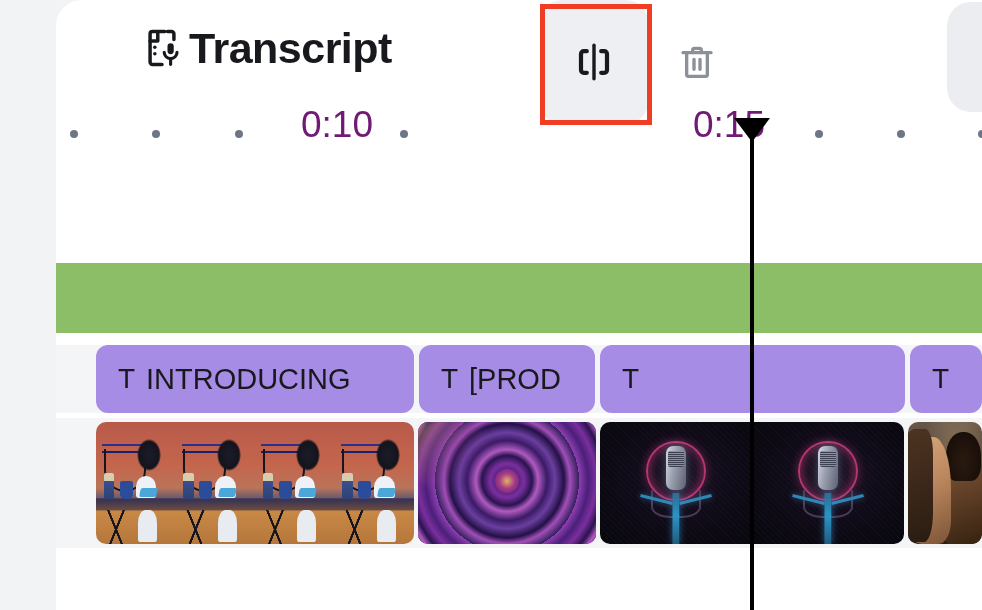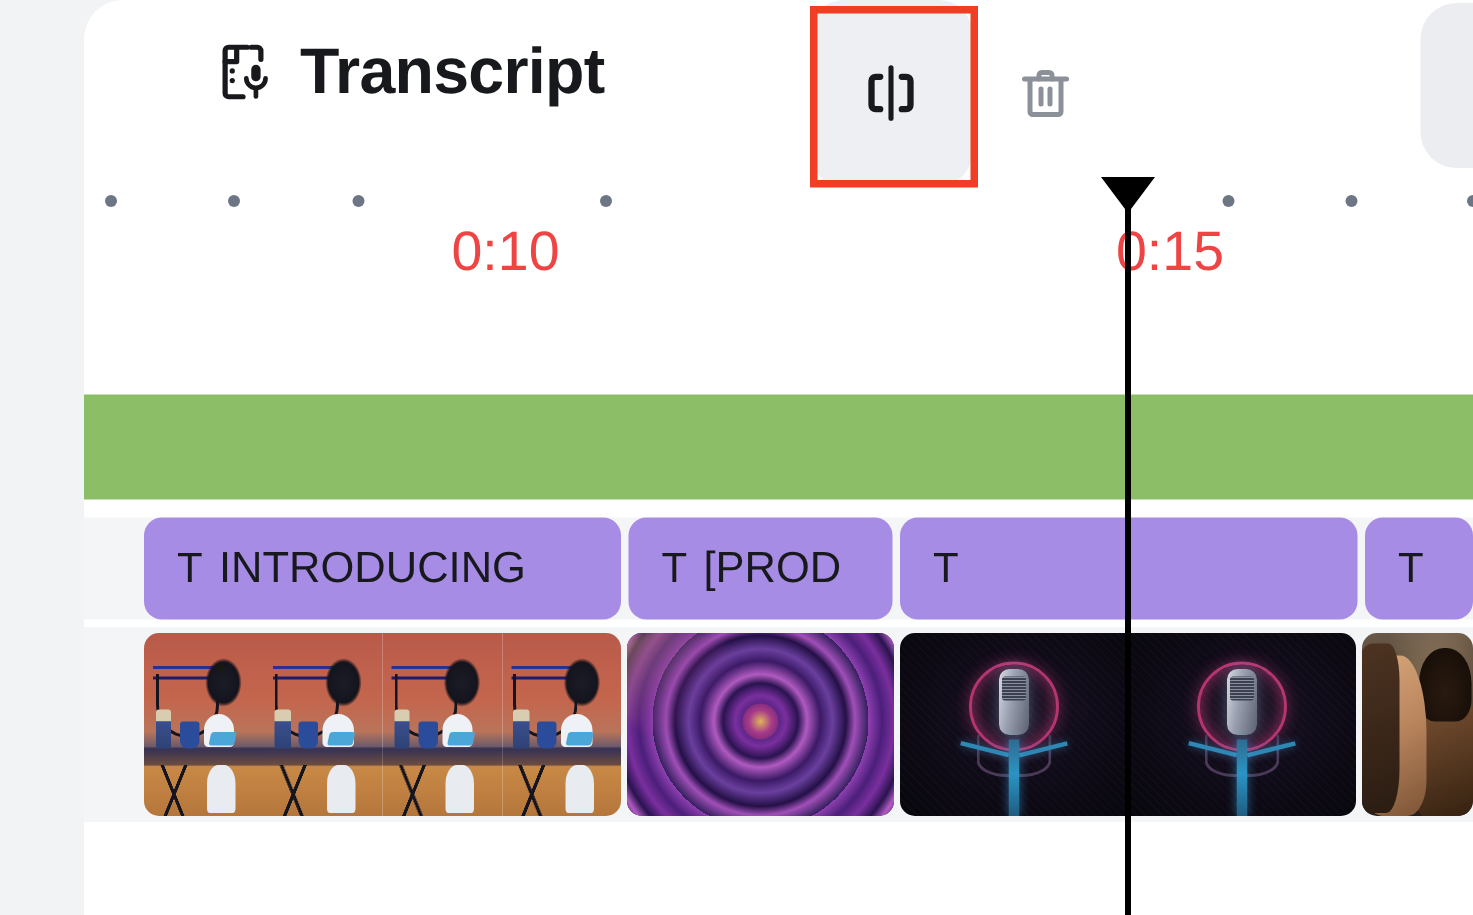--- a/index.html
+++ b/index.html
@@ -42,21 +42,21 @@
     width: 926px;
     height: 126px;
   }
 
   .title-group {
     position: absolute;
     left: 84px;
     top: 26px;
     display: flex;
     align-items: center;
-    gap: 16px;
+    gap: 5px;
   }
 
   .title-icon {
     width: 44px;
     height: 44px;
     display: block;
     flex: none;
   }
 
   .title-text {
@@ -143,26 +143,25 @@
     width: 8px;
     height: 8px;
     border-radius: 50%;
     background: #6d7684;
   }
 
   .tick-label {
     position: absolute;
     top: -24px;
     font-size: 37px;
-    color: #ef4444;
+    color: #701a75;
     line-height: 1;
     white-space: nowrap;
     transform: translateX(-50%);
     letter-spacing: 0px;
-    margin-top: 43px;
   }
 
   
   .tooltip {
     position: absolute;
     left: 397px;
     top: 134px;
     width: 285px;
     height: 114px;
     background: #e7eaee;
@@ -566,21 +565,21 @@
 
       <button class="right-ghost-btn"></button>
     </div>
 
     <div class="ruler">
       <div class="tick-dot" style="left:14px;"></div>
       <div class="tick-dot" style="left:96px;"></div>
       <div class="tick-dot" style="left:179px;"></div>
       <div class="tick-label" style="left:281px;">0:10</div>
       <div class="tick-dot" style="left:344px;"></div>
-      <div class="tick-label" style="left:724px;">0:15</div>
+      <div class="tick-label" style="left:673px;">0:15</div>
       <div class="tick-dot" style="left:759px;"></div>
       <div class="tick-dot" style="left:841px;"></div>
       <div class="tick-dot" style="left:922px;"></div>
     </div>
 
 
     <div class="track-audio"></div>
 
     <div class="track-captions">
       <div class="caption-clip" style="left:40px; width:318px;">

